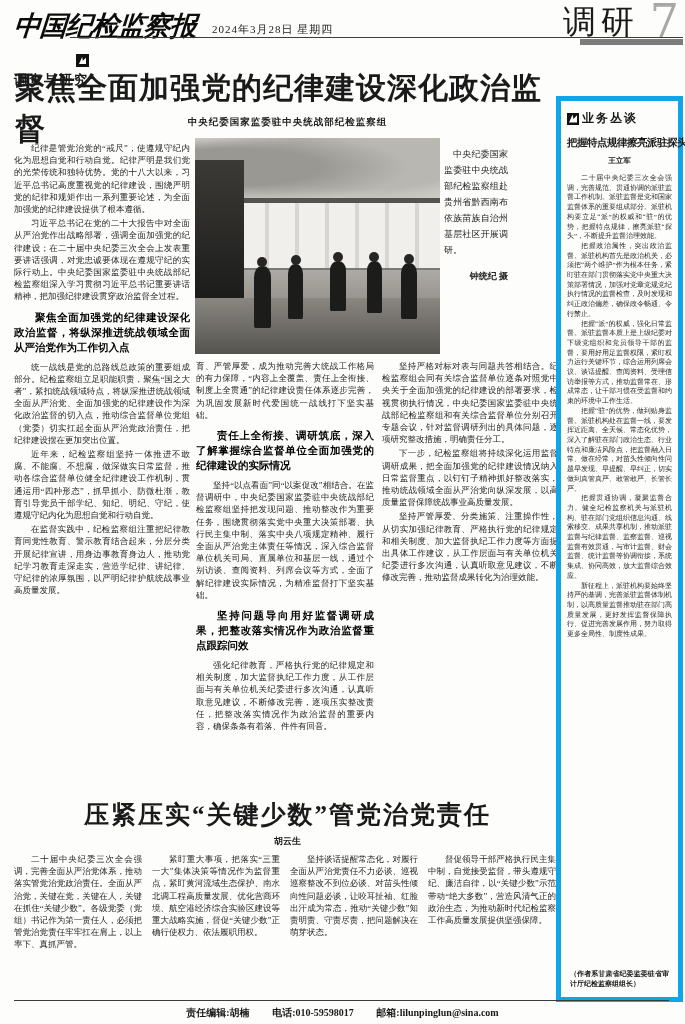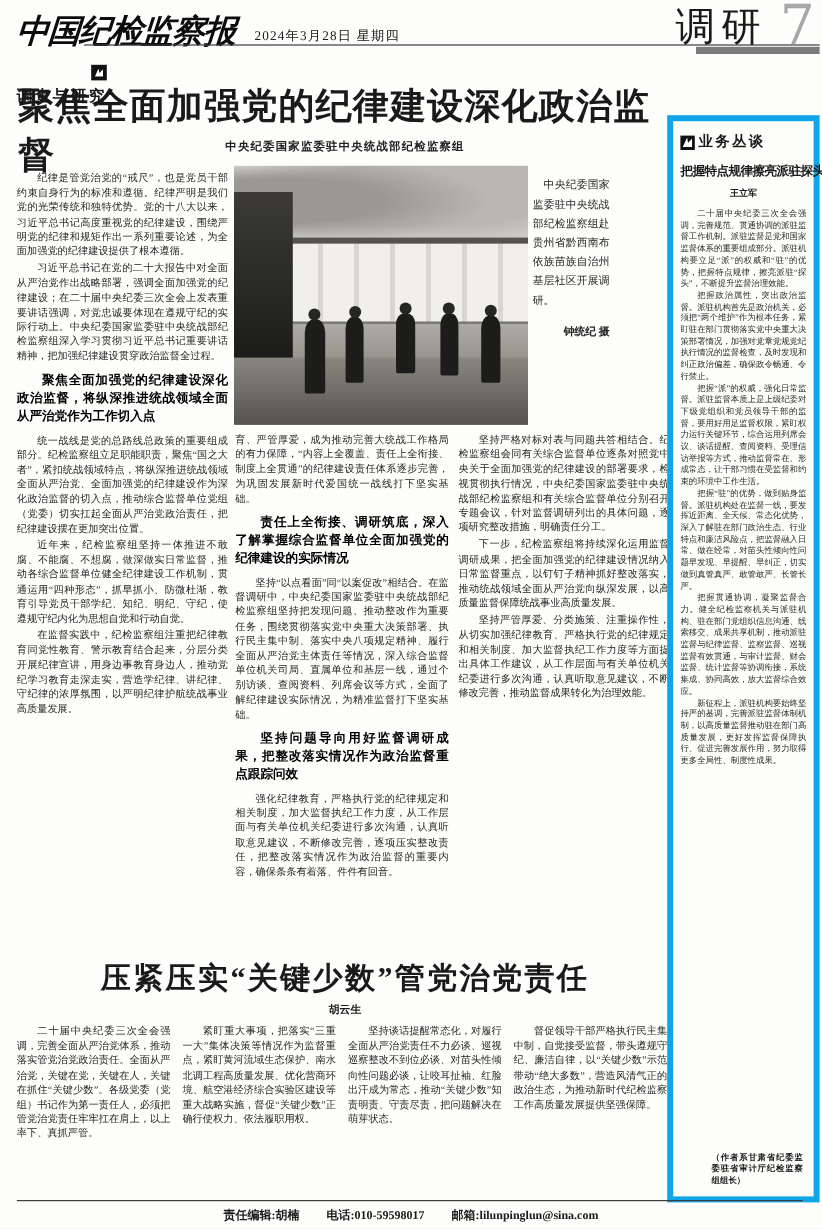--- a/index.html
+++ b/index.html
@@ -64,21 +64,21 @@
            border:5px solid #0ea5e9;background:#fdfdfb;padding:9px 6px 6px;}
   .sb-kicker{display:flex;align-items:center;gap:3px;font-size:12px;font-weight:700;letter-spacing:2px;}
   .sb-kicker .kicon{width:12px;height:12px;background:#111;position:relative;flex:0 0 12px;}
   .sb-kicker .kicon:after{content:"";position:absolute;left:2px;top:2px;width:8px;height:8px;
        background:#fff;clip-path:polygon(0 100%,45% 0,55% 55%,100% 10%,100% 100%);}
   .sb-title{margin-top:9px;text-align:center;font-size:10.5px;font-weight:900;letter-spacing:-0.5px;white-space:nowrap;}
   .sb-author{text-align:center;font-size:7.5px;font-weight:700;margin-top:6px;}
   .sb-body{margin-top:8px;height:742px;overflow:hidden;font-size:7px;line-height:9.7px;text-align:justify;color:#2a2a2a;}
   .sb-body p{margin:0;text-indent:2em;}
   .sb-note{position:absolute;left:9px;right:9px;bottom:8px;font-size:7px;line-height:9.5px;
-           font-weight:700;text-align:justify;background:#fdfdfb;margin-left:23px;}
+           font-weight:700;text-align:justify;background:#fdfdfb;}
   
   .foot-rule{position:absolute;left:14px;top:1000px;width:655px;height:1px;background:#3c3c3c;}
   .footer{position:absolute;left:0;top:1006px;width:100%;text-align:center;font-size:10px;font-weight:700;}
   .footer span{margin:0 10px;}
 </style>
 </head>
 <body>
 
 <div id="page">
 
@@ -108,21 +108,21 @@
     <span class="fig" style="left:70%;width:15px;height:52px;bottom:19%;"></span>
     <span class="fig" style="left:84%;width:16px;height:56px;bottom:16%;"></span>
   </div>
 
   <div class="caption">
     <div class="cap-text">中央纪委国家监委驻中央统战部纪检监察组赴贵州省黔西南布依族苗族自治州基层社区开展调研。</div>
     <div class="credit">钟统纪 摄</div>
   </div>
 
   <div id="col1" class="col">
-    <p>纪律是管党治党的“戒尺”，也是党员干部约束自身行为的标准和遵循。纪律严明是我们党的光荣传统和独特优势。党的十八大以来，习近平总书记高度重视党的纪律建设，围绕严明党的纪律和规矩作出一系列重要论述，为全面加强党的纪律建设提供了根本遵循。</p>
+    <p>纪律是管党治党的“戒尺”，使遵规守纪内化为思想自觉和行动自觉。纪律严明是我们党的光荣传统和独特优势。党的十八大以来，习近平总书记高度重视党的纪律建设，围绕严明党的纪律和规矩作出一系列重要论述，为全面加强党的纪律建设提供了根本遵循。</p>
     <p>习近平总书记在党的二十大报告中对全面从严治党作出战略部署，强调全面加强党的纪律建设；在二十届中央纪委三次全会上发表重要讲话强调，对党忠诚要体现在遵规守纪的实际行动上。中央纪委国家监委驻中央统战部纪检监察组深入学习贯彻习近平总书记重要讲话精神，把加强纪律建设贯穿政治监督全过程。</p>
     <div class="subhead">聚焦全面加强党的纪律建设深化政治监督，将纵深推进统战领域全面从严治党作为工作切入点</div>
     <p>统一战线是党的总路线总政策的重要组成部分。纪检监察组立足职能职责，聚焦“国之大者”，紧扣统战领域特点，将纵深推进统战领域全面从严治党、全面加强党的纪律建设作为深化政治监督的切入点，推动综合监督单位党组（党委）切实扛起全面从严治党政治责任，把纪律建设摆在更加突出位置。</p>
     <p>近年来，纪检监察组坚持一体推进不敢腐、不能腐、不想腐，做深做实日常监督，推动各综合监督单位健全纪律建设工作机制，贯通运用“四种形态”，抓早抓小、防微杜渐，教育引导党员干部学纪、知纪、明纪、守纪，使遵规守纪内化为思想自觉和行动自觉。</p>
     <p>在监督实践中，纪检监察组注重把纪律教育同党性教育、警示教育结合起来，分层分类开展纪律宣讲，用身边事教育身边人，推动党纪学习教育走深走实，营造学纪律、讲纪律、守纪律的浓厚氛围，以严明纪律护航统战事业高质量发展。</p>
   </div>
 
   <div id="col2" class="col">
     <p class="noindent">育、严管厚爱，成为推动完善大统战工作格局的有力保障，“内容上全覆盖、责任上全衔接、制度上全贯通”的纪律建设责任体系逐步完善，为巩固发展新时代爱国统一战线打下坚实基础。</p>
     <div class="subhead">责任上全衔接、调研筑底，深入了解掌握综合监督单位全面加强党的纪律建设的实际情况</div>

